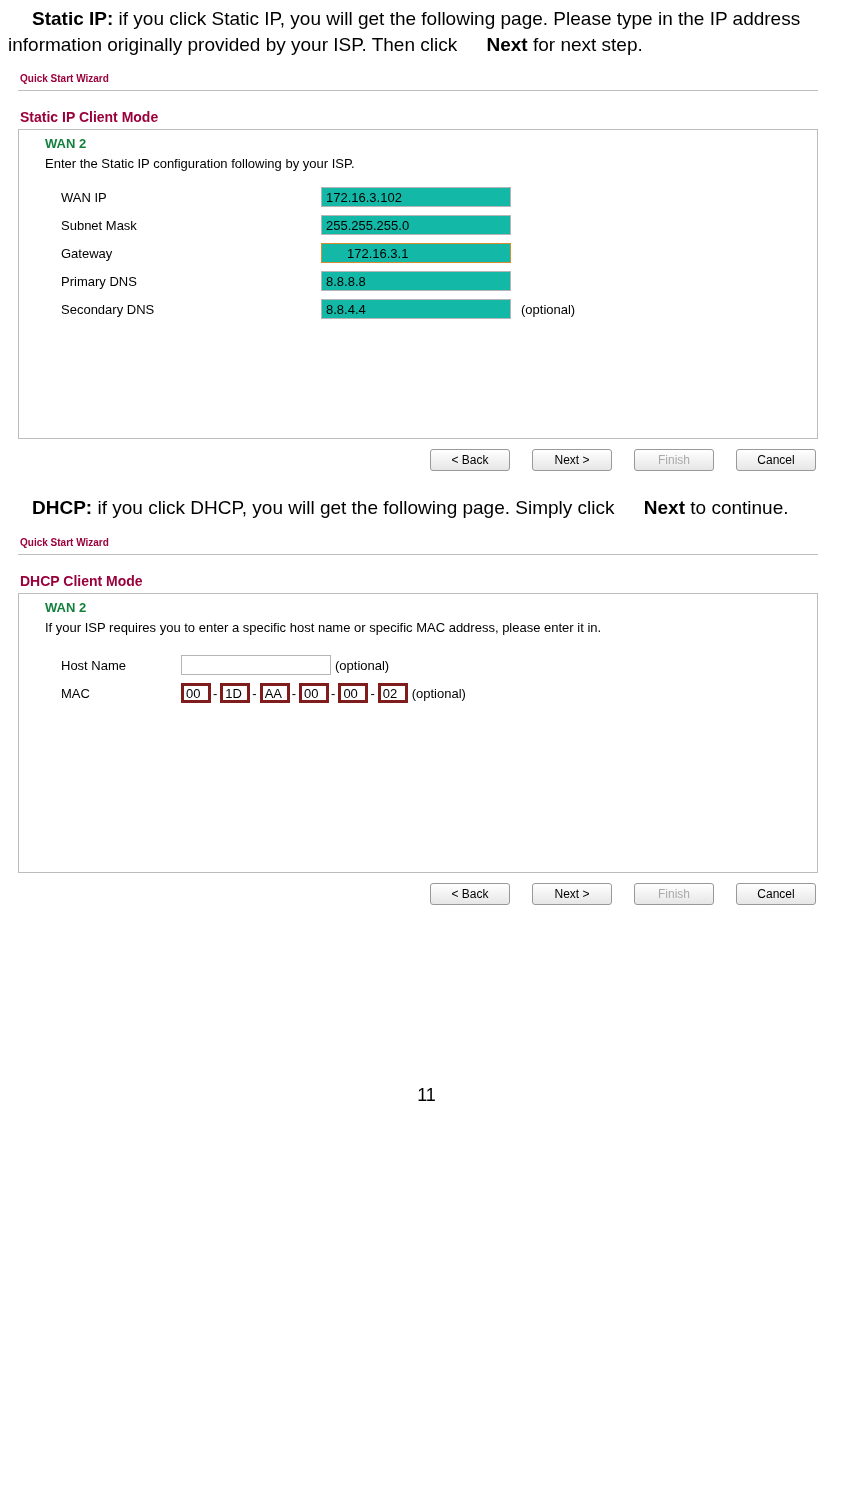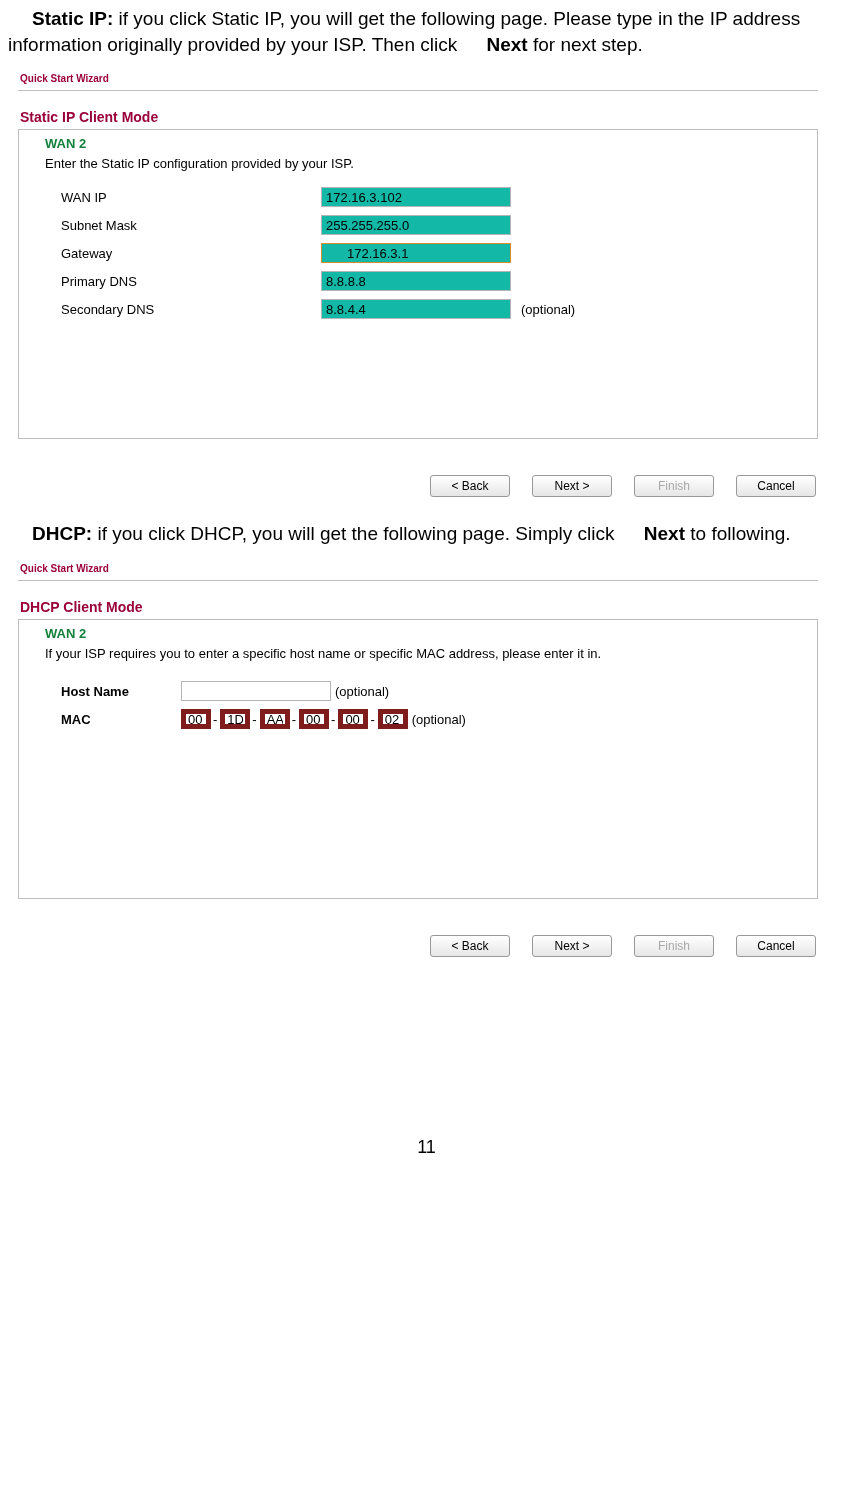--- a/index.html
+++ b/index.html
@@ -66,21 +66,20 @@
     margin-bottom: 8px;
     font-size: 13px;
   }
   .label-col {
     width: 260px;
     padding-left: 16px;
   }
   .label-col-narrow {
     width: 120px;
     padding-left: 16px;
-    font-weight: bold;
   }
   .ip-input {
     width: 190px;
     height: 20px;
     font-size: 13px;
     padding: 1px 4px;
     border: 1px solid #b5b5b5;
     background: #14b8a6;
     box-sizing: border-box;
     font-family: Arial, sans-serif;
@@ -97,21 +96,21 @@
     border: 1px solid #b5b5b5;
     background: #fff;
     box-sizing: border-box;
     font-family: Arial, sans-serif;
   }
   .mac-input {
     width: 30px;
     height: 20px;
     font-size: 13px;
     padding: 1px 2px;
-    border: 5px solid #7f1d1d;
+    border: 3px solid #7f1d1d;
     background: #fff;
     box-sizing: border-box;
     text-align: left;
     font-family: Arial, sans-serif;
   }
   .mac-sep {
     margin: 0 3px 0 2px;
     font-size: 13px;
   }
   .optional {
@@ -128,21 +127,20 @@
   .wiz-btn {
     width: 80px;
     height: 22px;
     font-size: 12px;
     font-family: Arial, sans-serif;
     border: 1px solid #999;
     border-radius: 3px;
     background: linear-gradient(#ffffff,#e6e6e6);
     cursor: pointer;
     padding: 0;
-    margin-top: 26px;
   }
   .wiz-btn:disabled {
     color: #aaa;
     cursor: default;
   }
   .page-num {
     text-align: center;
     font-size: 18px;
     margin-top: 180px;
   }
@@ -154,21 +152,21 @@
 <p class="doc-text">
   <b>Static IP:</b><span> if you click Static IP, you will get the following page. Please type in the IP address information originally provided by your ISP. Then click </span><b>Next</b><span> for next step.</span>
 </p>
 
 <div class="screenshot">
   <div class="wiz-title">Quick Start Wizard</div>
   <hr class="wiz-hr">
   <div class="mode-title">Static IP Client Mode</div>
   <div class="panel">
     <div class="wan-heading">WAN 2</div>
-    <div class="panel-desc">Enter the Static IP configuration provided by your ISP.</div>
+    <div class="panel-desc">Enter the Static IP configuration following by your ISP.</div>
 
     <div class="form-row">
       <div class="label-col">WAN IP</div>
       <input class="ip-input" value="172.16.3.102" style="">
     </div>
     <div class="form-row">
       <div class="label-col">Subnet Mask</div>
       <input class="ip-input" value="255.255.255.0" style="">
     </div>
     <div class="form-row">
@@ -187,21 +185,21 @@
   </div>
   <div class="btn-row">
     <button class="wiz-btn">&lt; Back</button>
     <button class="wiz-btn">Next &gt;</button>
     <button class="wiz-btn" disabled="">Finish</button>
     <button class="wiz-btn">Cancel</button>
   </div>
 </div>
 
 <p class="doc-text">
-  <b>DHCP:</b><span> if you click DHCP, you will get the following page. Simply click </span><b>Next</b><span> to following.</span>
+  <b>DHCP:</b><span> if you click DHCP, you will get the following page. Simply click </span><b>Next</b><span> to continue.</span>
 </p>
 
 <div class="screenshot">
   <div class="wiz-title">Quick Start Wizard</div>
   <hr class="wiz-hr">
   <div class="mode-title">DHCP Client Mode</div>
   <div class="panel panel2">
     <div class="wan-heading">WAN 2</div>
     <div class="panel-desc">If your ISP requires you to enter a specific host name or specific MAC address, please enter it in.</div>
 

